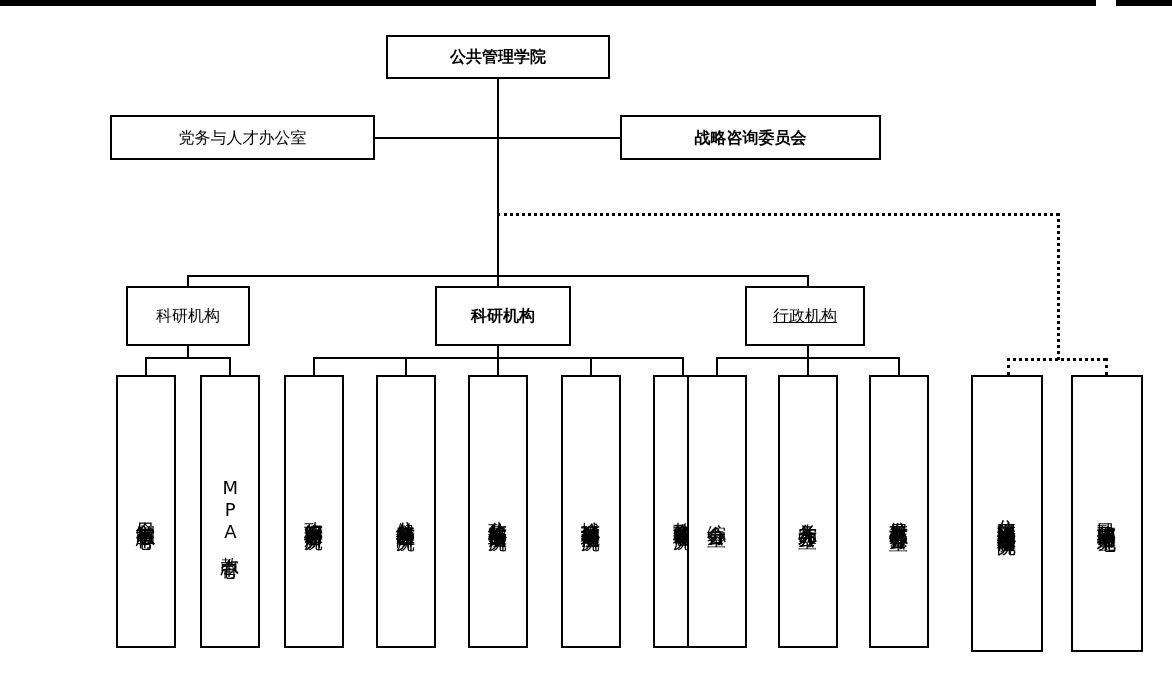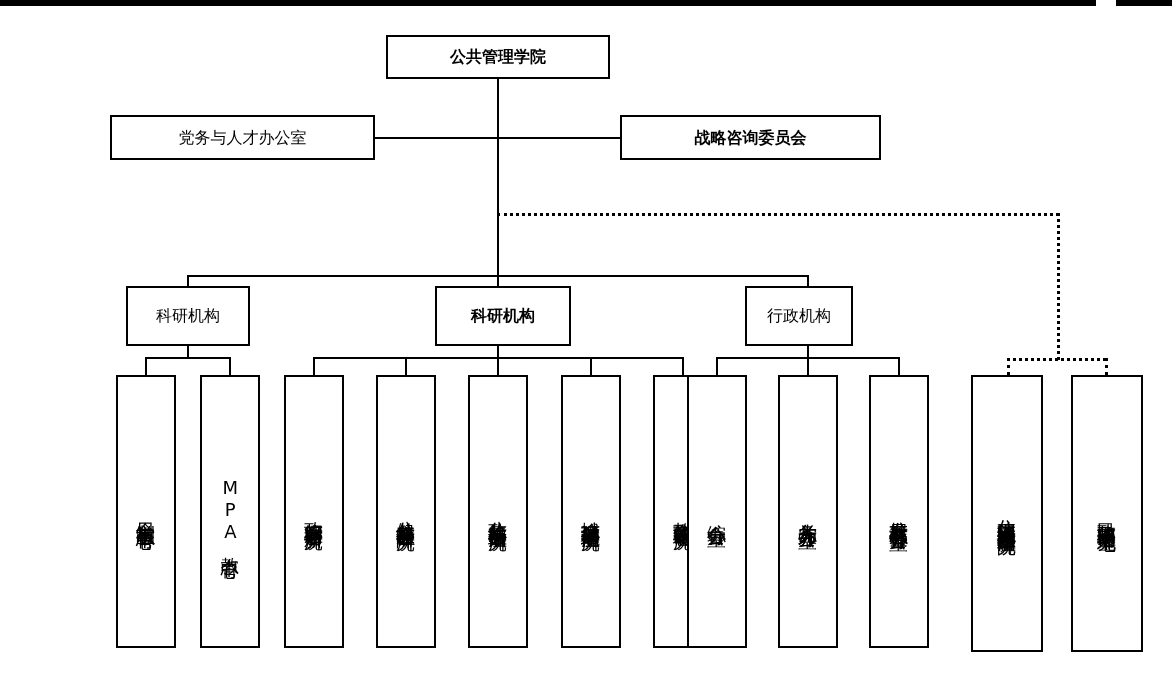--- a/index.html
+++ b/index.html
@@ -144,21 +144,21 @@
   <div class="box" style="left:620px; top:115px; width:261px; height:45px;font-weight:bold;">
     <span class="label-h">战略咨询委员会</span>
   </div>
 
   <div class="box" style="left:126px; top:286px; width:124px; height:60px;">
     <span class="label-h">科研机构</span>
   </div>
   <div class="box" style="left:435px; top:286px; width:136px; height:60px;font-weight:bold;">
     <span class="label-h">科研机构</span>
   </div>
-  <div class="box" style="left:745px; top:286px; width:108px; height:60px;">
+  <div class="box" style="left:745px; top:286px; width:120px; height:60px;text-decoration:underline;">
     <span class="label-h">行政机构</span>
   </div>
 
   <div class="box" style="left:116px; top:375px; width:60px; height:273px;">
     <span class="label-v">全日制学生教育中心</span>
   </div>
   <div class="box" style="left:200px; top:375px; width:60px; height:273px;">
     <span class="label-v narrow">MPA教育中心</span>
   </div>
 

